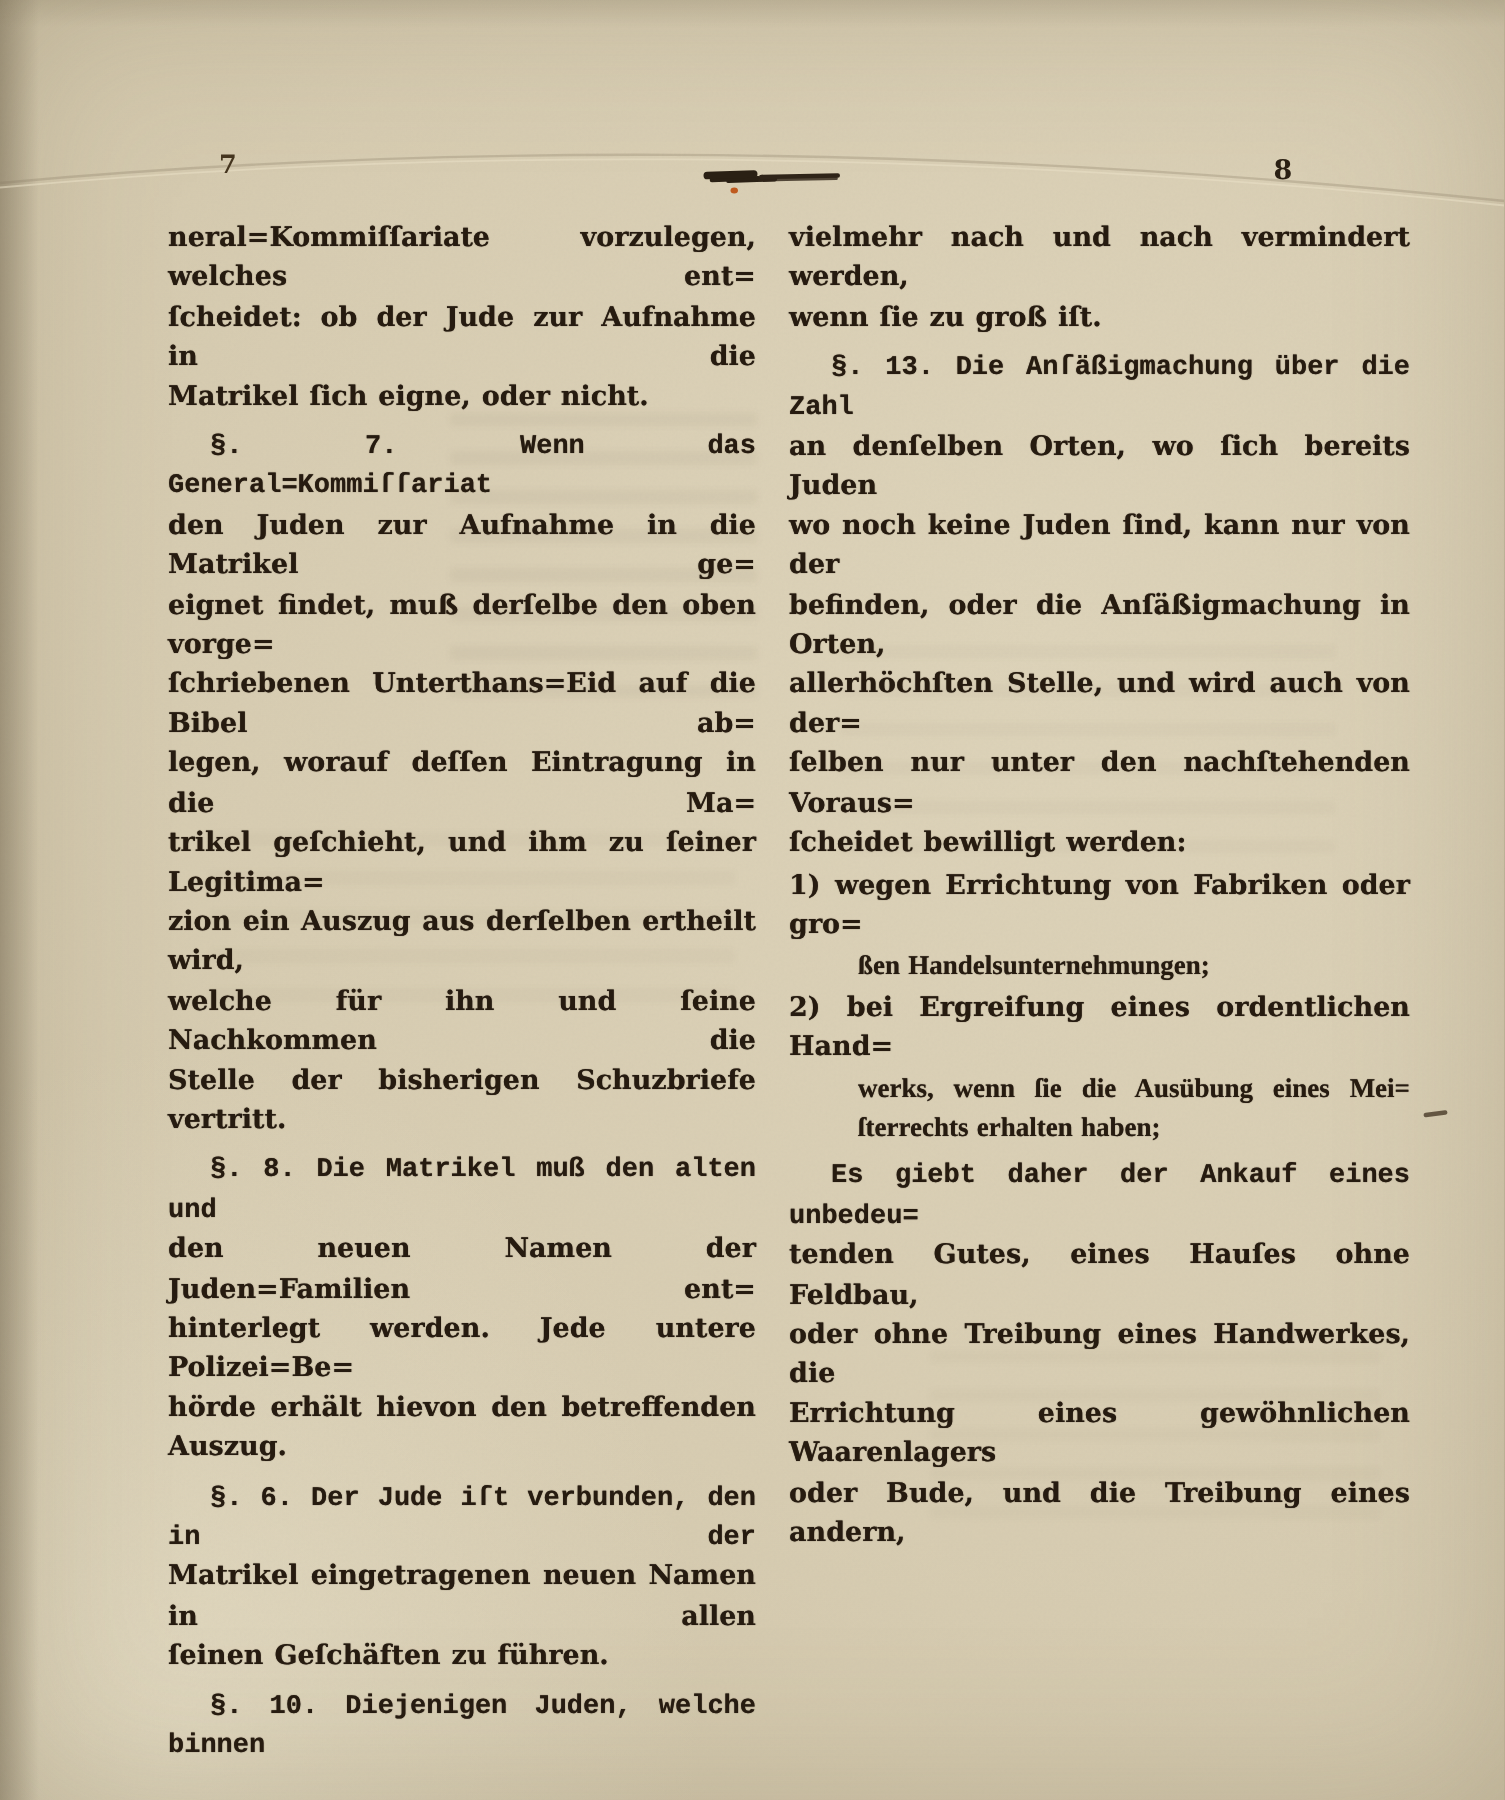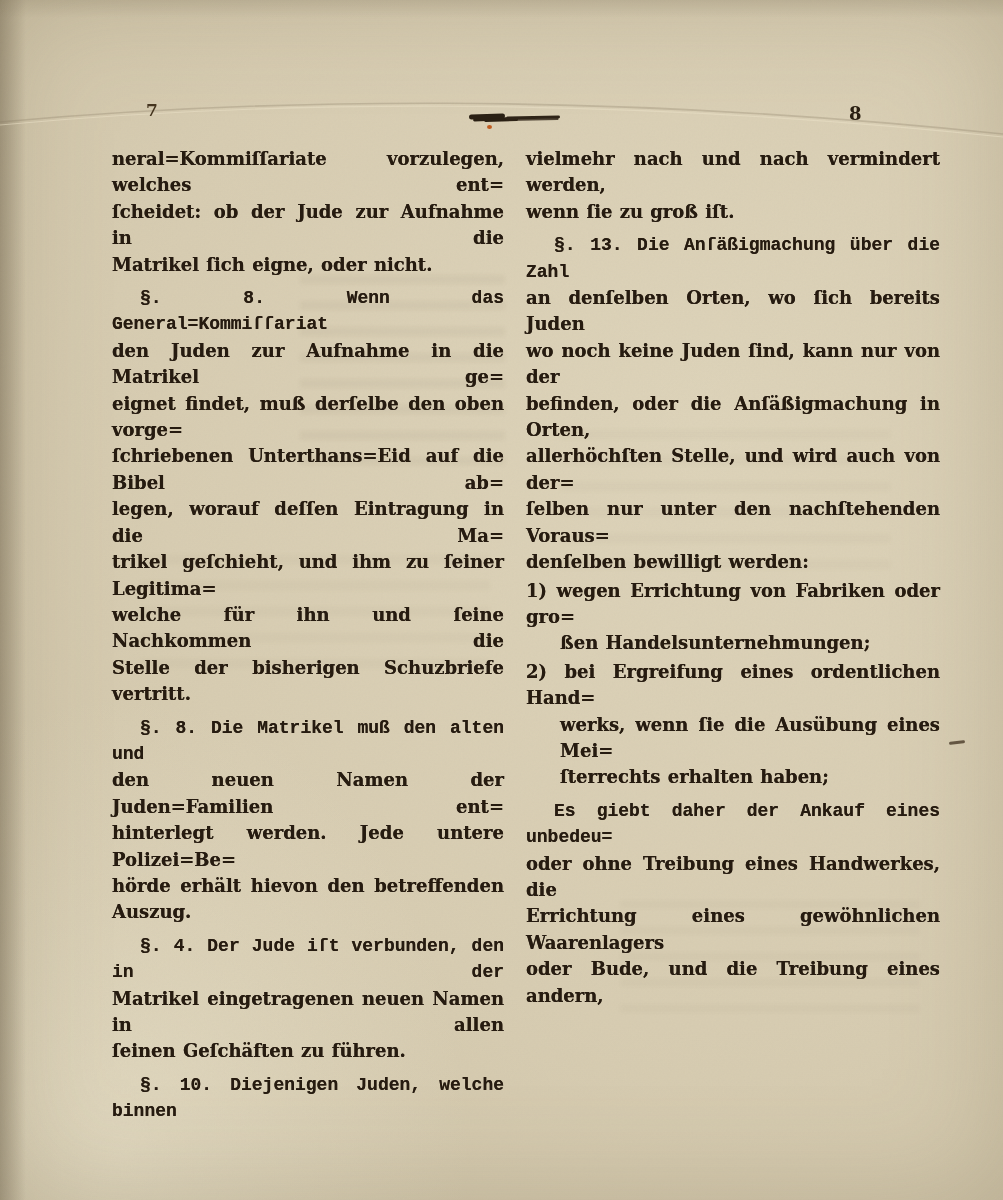--- a/index.html
+++ b/index.html
@@ -70,21 +70,21 @@
   .col.left  { width:392px; }
   .col.right { width:414px; }
 
   .para { margin-top:0; }
   .para.indent { margin-top:7px; }
   .para.list   { margin-top:2px; }
 
   .line { text-align:justify; text-align-last:justify; }
   .line.ragged { text-align-last:left; }
   .para.indent > .line.first { text-indent:28px;font-family:Liberation Mono, monospace; }
-  .para.list   > .line:not(.first) { margin-left:34px; }
+  .para.list   > .line:not(.first) { margin-left:46px;font-family:Liberation Serif, serif; }
 </style>
 </head>
 <body>
 
 <div class="page">
 
   <div class="edge-left"></div>
   <div class="edge-top"></div>
 
   <svg class="noise" width="1003" height="1200">
@@ -116,69 +116,71 @@
   <div class="margin-tick"></div>
 
   <div class="columns">
     <div class="col left">
         <div class="para flush">
           <div class="line first">neral=Kommiſſariate vorzulegen, welches ent=</div>
           <div class="line">ſcheidet: ob der Jude zur Aufnahme in die</div>
           <div class="line ragged">Matrikel ſich eigne, oder nicht.</div>
         </div>
         <div class="para indent">
-          <div class="line first">§. 8. Wenn das General=Kommiſſariat</div>
+          <div class="line first">§. 7. Wenn das General=Kommiſſariat</div>
           <div class="line">den Juden zur Aufnahme in die Matrikel ge=</div>
           <div class="line">eignet findet, muß derſelbe den oben vorge=</div>
           <div class="line">ſchriebenen Unterthans=Eid auf die Bibel ab=</div>
           <div class="line">legen, worauf deſſen Eintragung in die Ma=</div>
           <div class="line">trikel geſchieht, und ihm zu ſeiner Legitima=</div>
+          <div class="line">zion ein Auszug aus derſelben ertheilt wird,</div>
           <div class="line">welche für ihn und ſeine Nachkommen die</div>
           <div class="line ragged">Stelle der bisherigen Schuzbriefe vertritt.</div>
         </div>
         <div class="para indent">
           <div class="line first">§. 8. Die Matrikel muß den alten und</div>
           <div class="line">den neuen Namen der Juden=Familien ent=</div>
           <div class="line">hinterlegt werden. Jede untere Polizei=Be=</div>
           <div class="line">hörde erhält hievon den betreffenden Auszug.</div>
         </div>
         <div class="para indent">
-          <div class="line first">§. 4. Der Jude iſt verbunden, den in der</div>
+          <div class="line first">§. 6. Der Jude iſt verbunden, den in der</div>
           <div class="line">Matrikel eingetragenen neuen Namen in allen</div>
           <div class="line ragged">ſeinen Geſchäften zu führen.</div>
         </div>
         <div class="para indent">
           <div class="line first">§. 10. Diejenigen Juden, welche binnen</div>
         </div>
       </div>
     <div class="col right">
         <div class="para flush">
           <div class="line first">vielmehr nach und nach vermindert werden,</div>
           <div class="line ragged">wenn ſie zu groß iſt.</div>
         </div>
         <div class="para indent">
           <div class="line first">§. 13. Die Anſäßigmachung über die Zahl</div>
           <div class="line">an denſelben Orten, wo ſich bereits Juden</div>
           <div class="line">wo noch keine Juden ſind, kann nur von der</div>
           <div class="line">befinden, oder die Anſäßigmachung in Orten,</div>
           <div class="line">allerhöchſten Stelle, und wird auch von der=</div>
           <div class="line">ſelben nur unter den nachſtehenden Voraus=</div>
-          <div class="line ragged">denſelben bewilligt werden:</div>
+          <div class="line ragged">ſcheidet bewilligt werden:</div>
         </div>
         <div class="para list">
           <div class="line first">1) wegen Errichtung von Fabriken oder gro=</div>
           <div class="line ragged">ßen Handelsunternehmungen;</div>
         </div>
         <div class="para list">
           <div class="line first">2) bei Ergreifung eines ordentlichen Hand=</div>
           <div class="line">werks, wenn ſie die Ausübung eines Mei=</div>
           <div class="line ragged">ſterrechts erhalten haben;</div>
         </div>
         <div class="para indent">
           <div class="line first">Es giebt daher der Ankauf eines unbedeu=</div>
+          <div class="line">tenden Gutes, eines Hauſes ohne Feldbau,</div>
           <div class="line">oder ohne Treibung eines Handwerkes, die</div>
           <div class="line">Errichtung eines gewöhnlichen Waarenlagers</div>
           <div class="line">oder Bude, und die Treibung eines andern,</div>
         </div>
       </div>
   </div>
 
 </div>
 
 </body></html>

